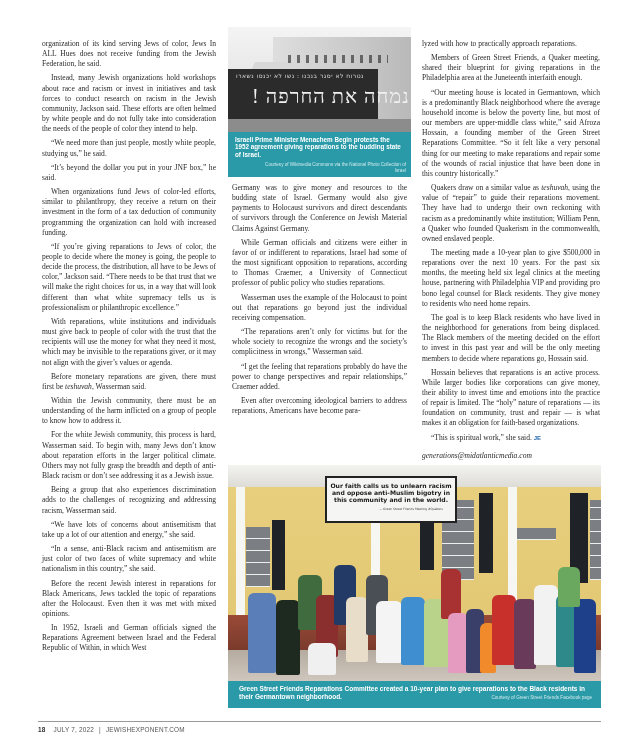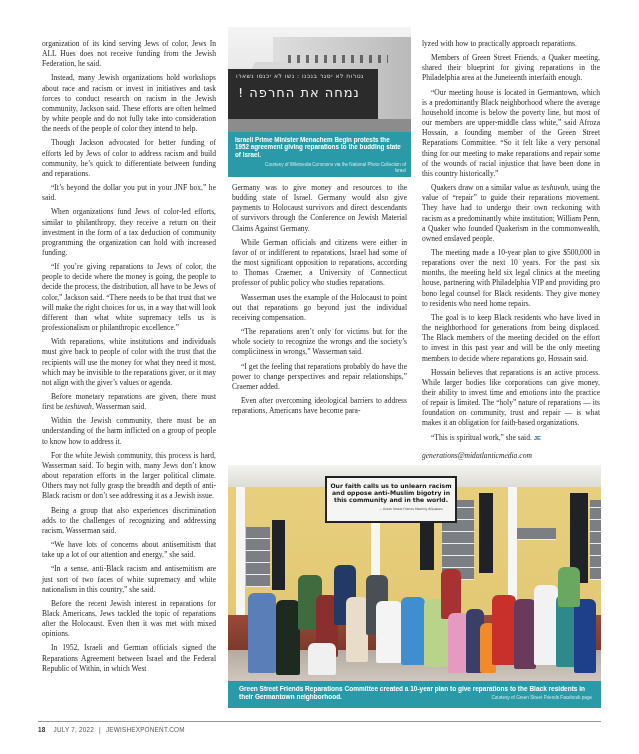--- a/index.html
+++ b/index.html
@@ -15,21 +15,21 @@
   .byline { font-style:italic; margin-top:8px !important; text-indent:0 !important; }
 
   
   #photo1 { position:absolute; left:228px; top:27px; width:183px; height:150px; background:#fff; }
   #photo1 .img { position:absolute; left:0; top:0; width:183px; height:105px; overflow:hidden;
      background:linear-gradient(180deg,#f4f4f4 0%, #e9e9e9 40%, #cfcfcf 100%); }
   #photo1 .bldg { position:absolute; left:45px; top:10px; width:138px; height:95px; background:linear-gradient(90deg,#dedede,#c9c9c9 60%,#b9b9b9); }
   #photo1 .roof { position:absolute; left:20px; top:35px; width:50px; height:30px; background:#d8d8d8; transform:skewX(-25deg); }
   #photo1 .banner { position:absolute; left:0; top:42px; width:150px; height:50px; background:#2b2b2b; color:#f0f0f0; font-family:"DejaVu Sans", sans-serif; }
   #photo1 .banner .l1 { position:absolute; left:8px; top:3px; font-size:6px; letter-spacing:0.5px; white-space:nowrap; color:#dcdcdc; }
-  #photo1 .banner .l2 { position:absolute; left:10px; top:16px; font-size:13px; white-space:nowrap; letter-spacing:1px; }
+  #photo1 .banner .l2 { position:absolute; left:24px; top:16px; font-size:20px; white-space:nowrap; letter-spacing:1px;font-family:Liberation Serif, serif; }
   #photo1 .crowdline { position:absolute; left:60px; top:28px; width:100px; height:8px;
      background:repeating-linear-gradient(90deg,#3a3a3a 0 3px, transparent 3px 9px); opacity:.7; }
   #photo1 .pedestal { position:absolute; left:0; top:92px; width:183px; height:13px; background:#8c8c8c; }
   #photo1 .cap { position:absolute; left:0; top:105px; width:183px; height:45px; background:#2a9aa8; color:#fff; font-family:"Liberation Sans", sans-serif; }
   #photo1 .cap .t { position:absolute; left:7px; top:4px; width:170px; font-size:6.3px; line-height:7.3px; font-weight:bold; }
   #photo1 .cap .c { position:absolute; right:5px; top:30px; width:150px; text-align:right; font-size:4.6px; line-height:5.6px; color:#cfe9ec; }
 
   
   #photo2 { position:absolute; left:228px; top:465px; width:373px; height:243px; background:#fff; }
   #photo2 .img { position:absolute; left:0; top:0; width:373px; height:216px; overflow:hidden; background:#e6d49a; }
@@ -54,31 +54,31 @@
   #footer { position:absolute; left:38px; top:726px; font-family:"Liberation Sans", sans-serif; font-size:6.4px; color:#555; letter-spacing:0.2px; white-space:nowrap; }
   #footer .pg { font-weight:bold; color:#333; margin-right:6px; }
   #footer .sep { margin:0 3px; }
 </style>
 </head>
 <body>
 
 <div id="col1" class="col">
   <p class="noindent">organization of its kind serving Jews of color, Jews In ALL Hues does not receive funding from the Jewish Federation, he said.</p>
   <p>Instead, many Jewish organizations hold workshops about race and racism or invest in initiatives and task forces to conduct research on racism in the Jewish community, Jackson said. These efforts are often helmed by white people and do not fully take into consideration the needs of the people of color they intend to help.</p>
-  <p>Though Jackson advocated for better funding of efforts led by Jews of color to address racism and build community, he’s quick to differentiate between funding and reparations.</p>
+  <p>“We need more than just people, mostly white people, studying us,” he said.</p>
   <p>“It’s beyond the dollar you put in your JNF box,” he said.</p>
   <p>When organizations fund Jews of color-led efforts, similar to philanthropy, they receive a return on their investment in the form of a tax deduction of community programming the organization can hold with increased funding.</p>
   <p>“If you’re giving reparations to Jews of color, the people to decide where the money is going, the people to decide the process, the distribution, all have to be Jews of color,” Jackson said. “There needs to be that trust that we will make the right choices for us, in a way that will look different than what white supremacy tells us is professionalism or philanthropic excellence.”</p>
   <p>With reparations, white institutions and individuals must give back to people of color with the trust that the recipients will use the money for what they need it most, which may be invisible to the reparations giver, or it may not align with the giver’s values or agenda.</p>
   <p><span>Before monetary reparations are given, there must first be </span><em>teshuvah</em><span>, Wasserman said.</span></p>
   <p>Within the Jewish community, there must be an understanding of the harm inflicted on a group of people to know how to address it.</p>
   <p>For the white Jewish community, this process is hard, Wasserman said. To begin with, many Jews don’t know about reparation efforts in the larger political climate. Others may not fully grasp the breadth and depth of anti-Black racism or don’t see addressing it as a Jewish issue.</p>
   <p>Being a group that also experiences discrimination adds to the challenges of recognizing and addressing racism, Wasserman said.</p>
   <p>“We have lots of concerns about antisemitism that take up a lot of our attention and energy,” she said.</p>
-  <p>“In a sense, anti-Black racism and antisemitism are just sort of two faces of white supremacy and white nationalism in this country,” she said.</p>
+  <p>“In a sense, anti-Black racism and antisemitism are just color of two faces of white supremacy and white nationalism in this country,” she said.</p>
   <p>Before the recent Jewish interest in reparations for Black Americans, Jews tackled the topic of reparations after the Holocaust. Even then it was met with mixed opinions.</p>
   <p>In 1952, Israeli and German officials signed the Reparations Agreement between Israel and the Federal Republic of Within, in which West</p>
 </div>
 
 <div id="photo1">
   <div class="img">
     <div class="bldg"></div>
     <div class="roof"></div>
     <div class="crowdline"></div>
     <div class="banner">

